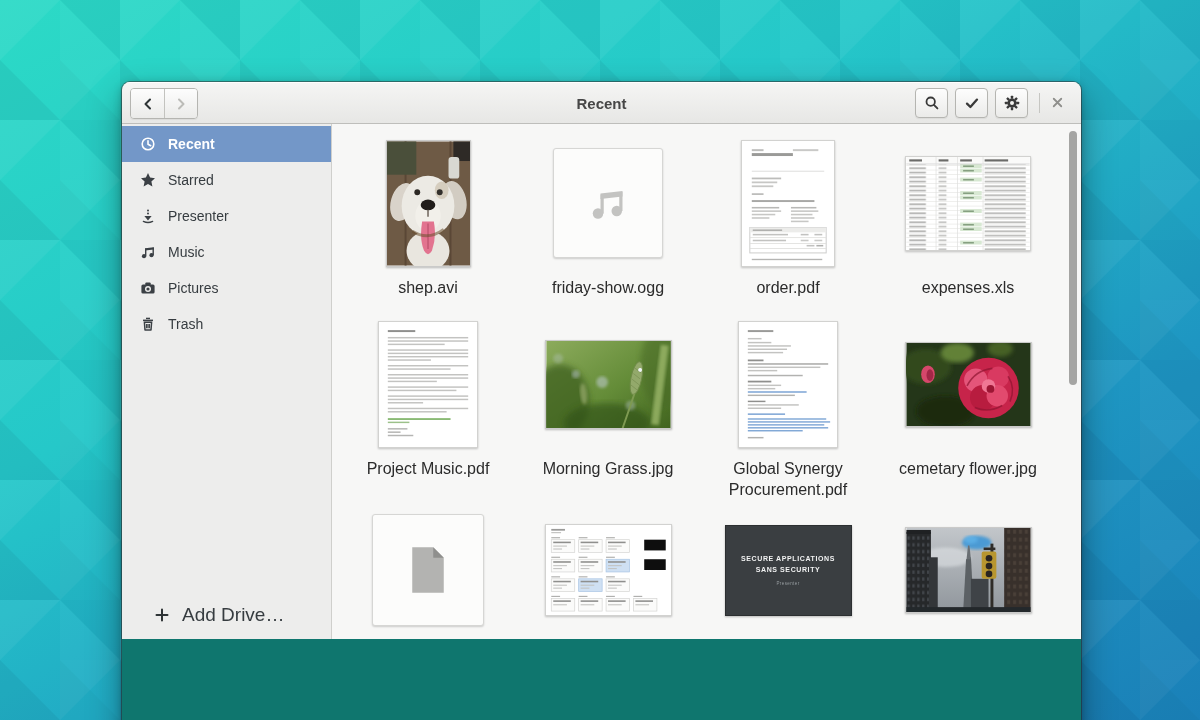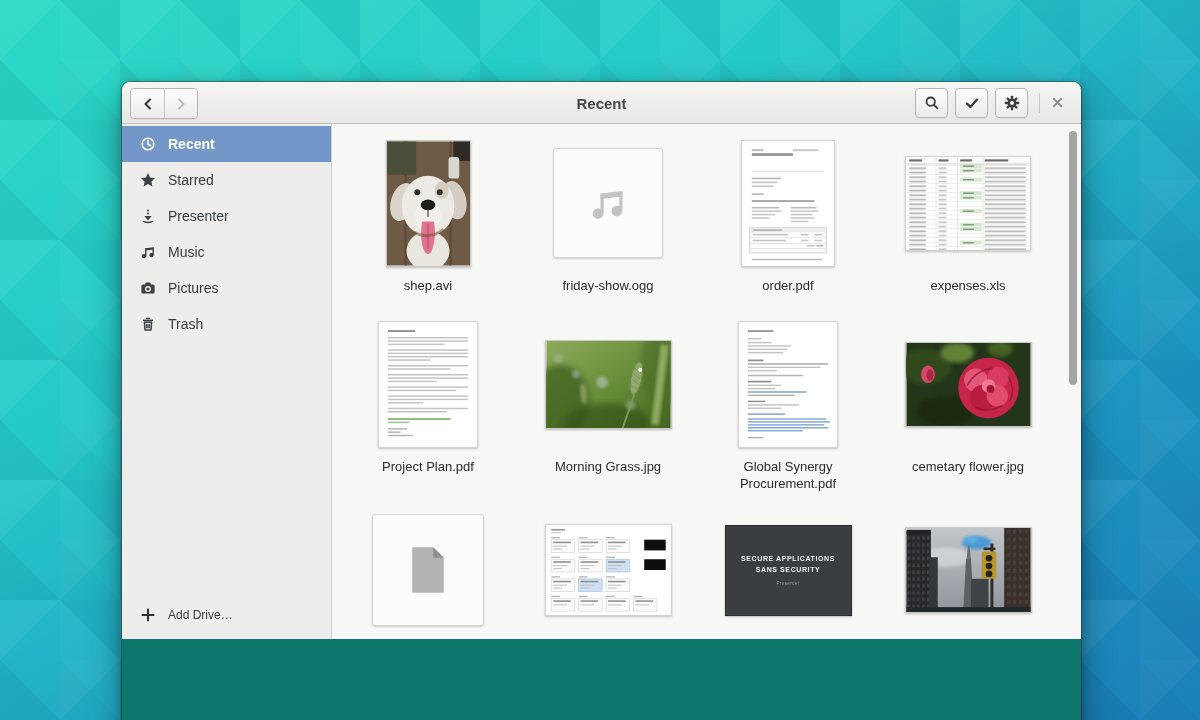--- a/index.html
+++ b/index.html
@@ -61,29 +61,29 @@
     width:210px; background:#ededec; border-right:1px solid #cfcfcc;
     position:relative; flex:none;
   }
   .side-item {
     height:36px; display:flex; align-items:center; gap:12px;
     padding-left:18px; font-size:14px; color:#363c40;
   }
   .side-item.selected { background:#7397c8; color:#ffffff; font-weight:bold; }
   .side-icon { width:16px; height:16px; flex:none; display:flex; }
   .add-drive {
-    position:absolute; bottom:9px; left:0; right:0; height:30px;
+    position:absolute; bottom:9px; left:14px; right:0; height:30px;
     display:flex; align-items:center; gap:12px; padding-left:18px;
-    font-size:12px; color:#363c40;
+    font-size:19px; color:#363c40;
   }
 
   .content { position:relative; flex:1; background:#f7f7f6; overflow:hidden; }
   .cell { position:absolute; width:170px; text-align:center; }
   .thumb { height:128px; display:flex; align-items:center; justify-content:center; }
-  .flabel { margin-top:10px; font-size:13px; line-height:1.32; color:#2b2b2b; }
+  .flabel { margin-top:10px; font-size:16px; line-height:1.32; color:#2b2b2b; }
   .page  { background:#fff; border:1px solid #d2d2d0; box-shadow:0 1px 2px rgba(0,0,0,.22); }
   .photo { border:1px solid rgba(0,0,0,.18); box-shadow:0 1px 2px rgba(0,0,0,.25); }
   .tile  {
     background:#fcfcfb; border:1px solid #d6d6d4; border-radius:3px;
     box-shadow:0 1px 2px rgba(0,0,0,.18);
     display:flex; align-items:center; justify-content:center;
   }
   .slide {
     background:#3a3e41; border:1px solid #2c2f31; box-shadow:0 1px 2px rgba(0,0,0,.25);
     width:127px; height:91px; display:flex; flex-direction:column;
@@ -430,21 +430,21 @@
             </g>
             <rect x="9" y="98" width="64" height="1.5" fill="#6aa84f"></rect>
             <rect x="9" y="101.4" width="22" height="1.5" fill="#9cc18a"></rect>
             <g fill="#b5b5b3">
               <rect x="9" y="108" width="20" height="1.5"></rect>
                 <rect x="9" y="111.4" width="13" height="1.5"></rect>
                 <rect x="9" y="114.8" width="26" height="1.5"></rect>
             </g>
           </svg>
         </div>
-        <div class="flabel">Project Plan.pdf</div>
+        <div class="flabel">Project Music.pdf</div>
       </div>
 
       <div class="cell" style="left:191px; top:196px;">
         <div class="thumb">
           <svg class="photo" width="127" height="89" viewBox="0 0 127 89">
             <defs>
               <linearGradient id="grassg" x1="0" y1="0" x2="1" y2="1">
                 <stop offset="0" stop-color="#8cab5c"></stop>
                   <stop offset="0.55" stop-color="#648c38"></stop>
                   <stop offset="1" stop-color="#41641f"></stop>

